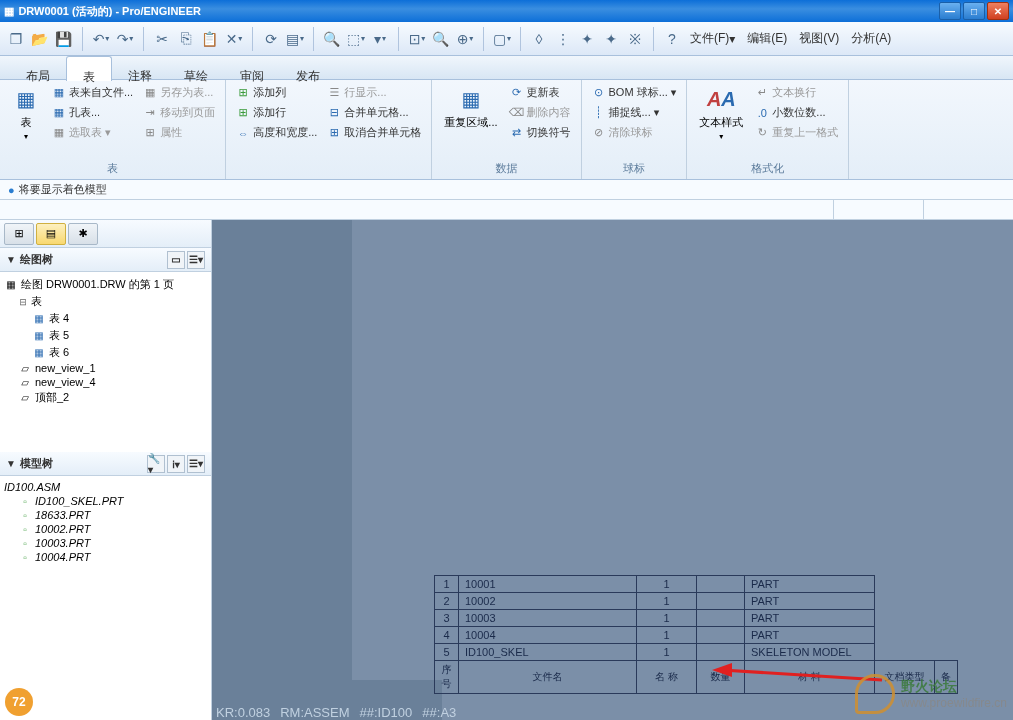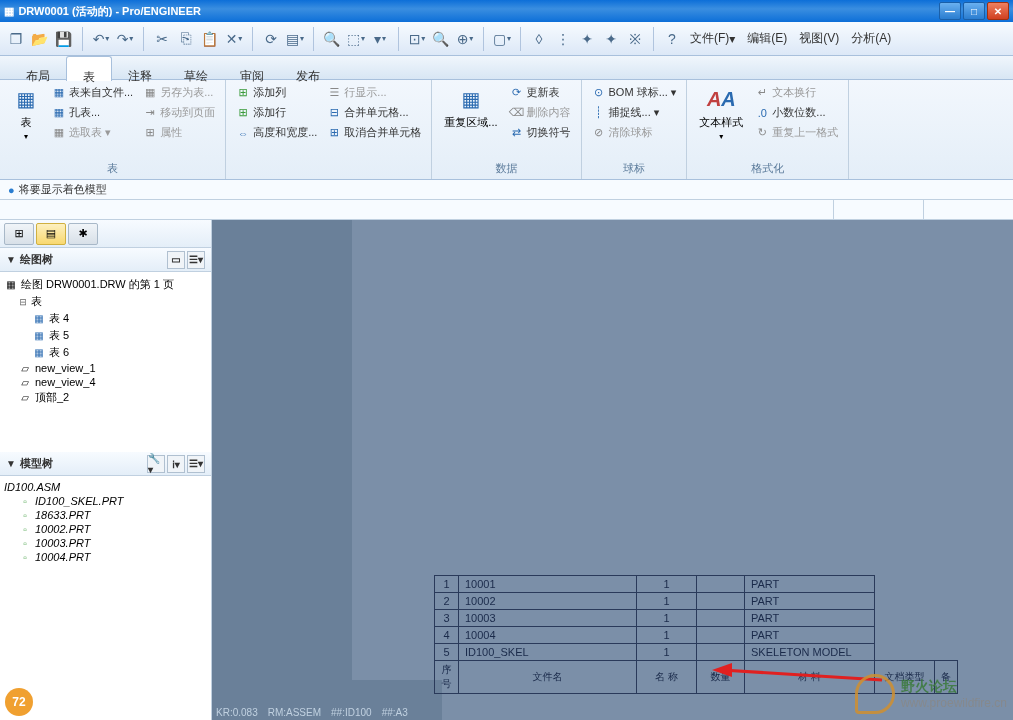--- a/index.html
+++ b/index.html
@@ -75,21 +75,21 @@
 .drawing-table { position: absolute; left: 222px; top: 355px; border-collapse: collapse; font-family: "SimSun", monospace; font-size: 11px; color: #1a2a4a; }
 .drawing-table td { border: 1px solid #2a3a5a; padding: 2px 6px; height: 16px; }
 .drawing-table .c1 { width: 24px; text-align: center; }
 .drawing-table .c2 { width: 178px; }
 .drawing-table .c3 { width: 22px; text-align: center; }
 .drawing-table .c4 { width: 48px; }
 .drawing-table .c5 { width: 130px; }
 .drawing-table .hdr td { height: 28px; text-align: center; font-size: 10px; }
 .drawing-table .ftr td { height: 18px; text-align: center; }
 
-.status { position: absolute; left: 0; bottom: 0; height: 16px; width: 220px; background: #6a8099; color: #c0d0e0; font-size: 10px; font-family: monospace; display: flex; align-items: center; gap: 10px; padding: 0 4px; }
+.status { position: absolute; left: 0; bottom: 0; height: 16px; width: 220px; background: #6a8099; color: #c0d0e0; font-size: 13px; font-family: monospace; display: flex; align-items: center; gap: 10px; padding: 0 4px; }
 
 .arrow { position: absolute; left: 500px; top: 435px; width: 180px; height: 30px; pointer-events: none; }
 
 .watermark { position: absolute; right: 6px; bottom: 6px; display: flex; align-items: center; gap: 6px; opacity: 0.85; margin-left: 32px; }
 .watermark .logo { width: 40px; height: 40px; border: 3px solid #d09030; border-radius: 50% 50% 50% 10%; position: relative; }
 .watermark .txt { display: flex; flex-direction: column; font-size: 14px; }
 .watermark .t1 { color: #3a7a3a; font-weight: bold; }
 .watermark .t2 { color: #888; font-size: 12px; }
 
 .badge { position: absolute; left: 5px; bottom: 4px; width: 28px; height: 28px; background: #f0a030; border-radius: 50%; display: flex; align-items: center; justify-content: center; color: #fff; font-size: 12px; font-weight: bold; }

